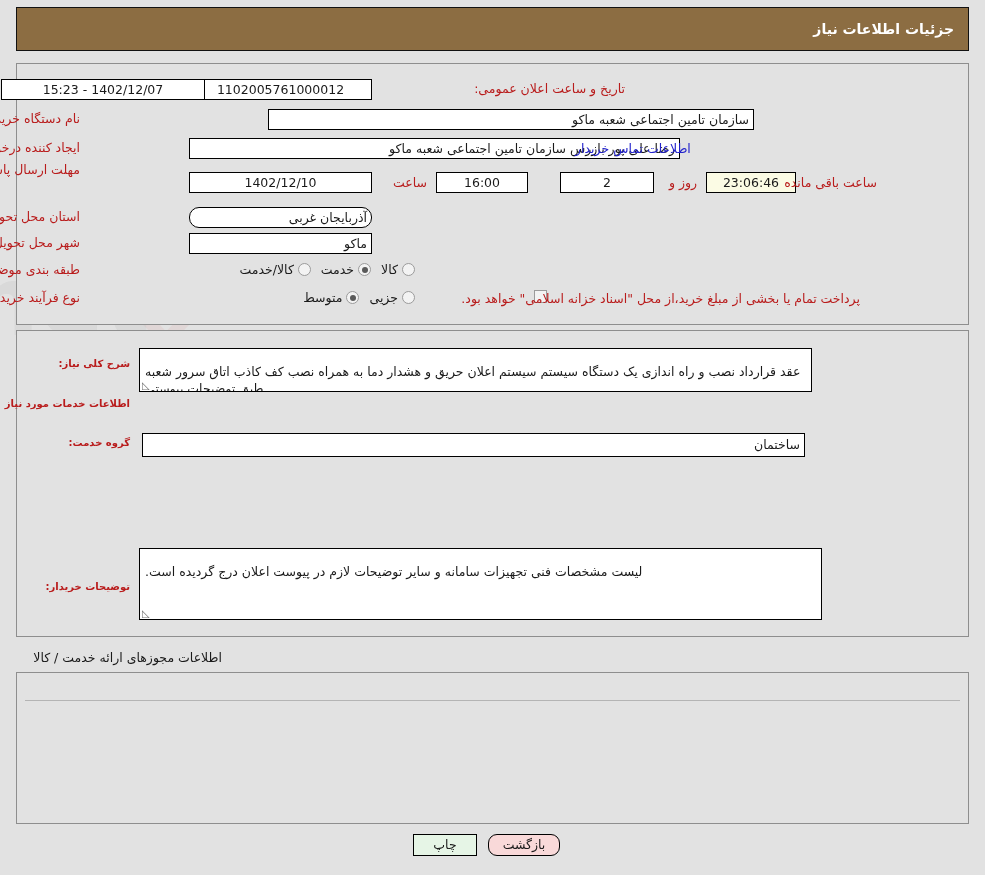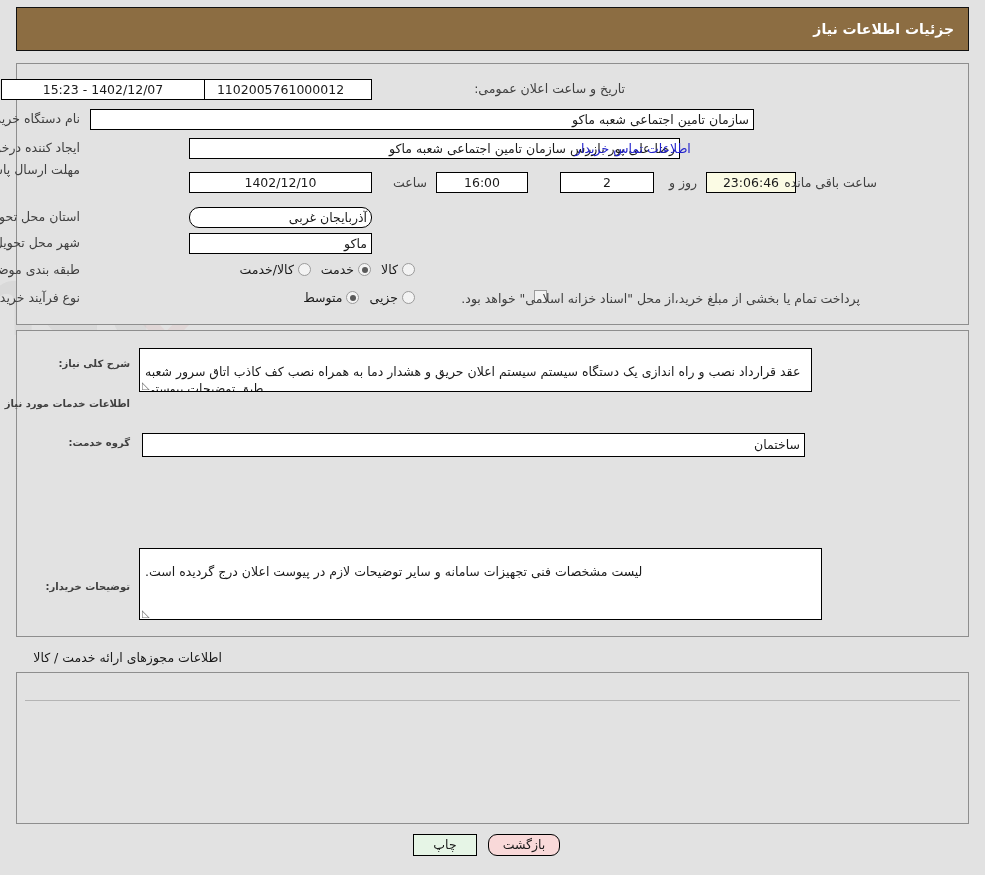--- a/index.html
+++ b/index.html
@@ -63,21 +63,21 @@
   #panel-lic  { top: 672px; height: 152px; }
 
   
   .row {
     position: absolute;
     display: flex;
     align-items: center;
   }
   .lbl {
     font-size: 12.5px;
-    color: #404040;
+    color: #b91c1c;
     text-align: left;
     white-space: nowrap;
   }
   .lbl-b { font-weight: bold; font-size: 10px; }
 
   .fld {
     background: #fff;
     border: 1px solid #000;
     box-sizing: border-box;
     height: 21px;
@@ -272,21 +272,21 @@
 <div class="fld ctr" style="position:absolute; top:79px; right:613px; width:183px; z-index:3;">1102005761000012</div>
 
 <div class="row" style="top:81px; right:360px; z-index:3;">
   <span class="lbl">تاریخ و ساعت اعلان عمومی:</span>
 </div>
 <div class="fld ctr" style="position:absolute; top:79px; right:780px; left:100px; width:204px; z-index:3;">1402/12/07 - 15:23</div>
 
 <div class="row" style="top:111px; right:905px; z-index:3;">
   <span class="lbl">نام دستگاه خریدار:</span>
 </div>
-<div class="fld" style="position:absolute; top:109px; right:231px; width:664px; z-index:3;">سازمان تامین اجتماعی شعبه ماکو</div>
+<div class="fld" style="position:absolute; top:109px; right:231px; width:486px; z-index:3;">سازمان تامین اجتماعی شعبه ماکو</div>
 
 <div class="row" style="top:140px; right:905px; z-index:3;">
   <span class="lbl">ایجاد کننده درخواست:</span>
 </div>
 <div class="fld" style="position:absolute; top:138px; right:305px; width:491px; z-index:3;">رضا علی پور بازرس سازمان تامین اجتماعی شعبه ماکو</div>
 <span class="link" style="position:absolute; top:141px; right:unset; left:575px; z-index:3;">اطلاعات تماس خریدار</span>
 
 <div class="row" style="top:162px; right:905px; width:80px; display:block; z-index:3;">
   <div class="lbl" style="line-height:16px;">مهلت ارسال پاسخ: تا تاریخ:</div>
 </div>

